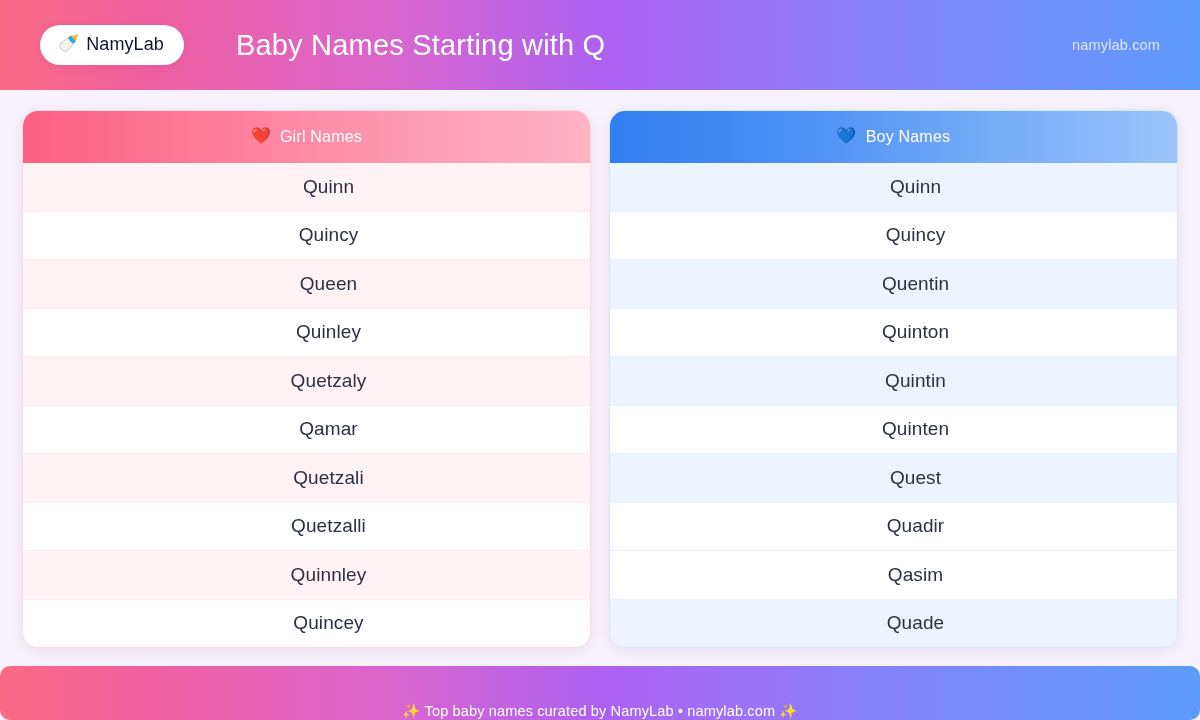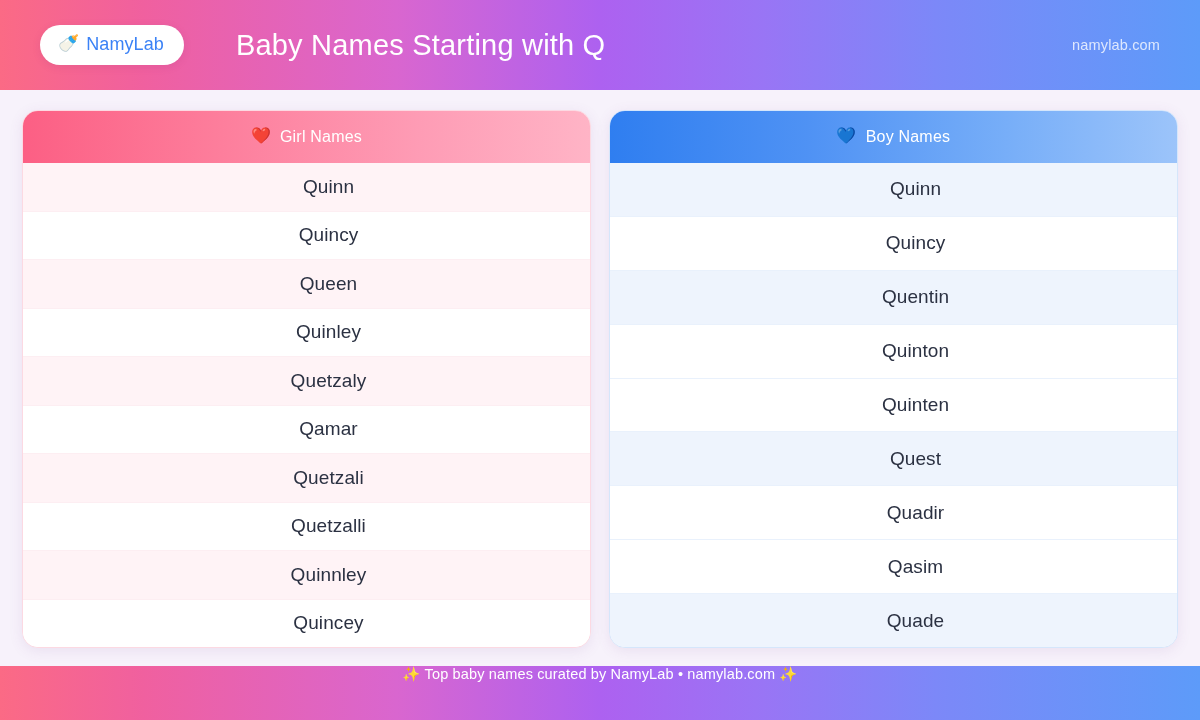--- a/index.html
+++ b/index.html
@@ -39,21 +39,21 @@
     box-shadow: 0 2px 8px rgba(130, 40, 110, 0.12);
   }
 
   .brand-badge .bottle-icon {
     font-size: 17px;
     line-height: 1;
     transform: translateY(-1px);
   }
 
   .brand-badge .brand-name {
-    color: #3b82f6;
+    color: #0f172a;
     font-size: 18px;
     font-weight: 400;
     letter-spacing: 0.1px;
     white-space: nowrap;
   }
 
   .page-title {
     color: #ffffff;
     font-size: 29px;
     font-weight: 400;
@@ -152,22 +152,23 @@
   .card-girl .name-row.plain { background: #ffffff; }
   .card-boy  .name-row.alt { background: #eef4fd; }
   .card-boy  .name-row.plain { background: #ffffff; }
 
   
   .footer {
     height: 54px;
     flex: 0 0 54px;
     background: linear-gradient(90deg, #fb6a85 0%, #f0609f 12%, #d966cf 33%, #ad61f0 50%, #9a74f5 63%, #7c88f8 78%, #5d9bf9 100%);
     display: flex;
-    align-items: flex-start;
+    align-items: flex-end;
     justify-content: center;
+    border-radius: 10px;
   }
 
   .footer-text {
     color: #ffffff;
     font-size: 14.5px;
     font-weight: 400;
     letter-spacing: 0.15px;
   }
 </style>
 </head>
@@ -206,20 +207,21 @@
   <section class="name-card card-boy">
     <div class="card-header">
       <span class="heart-icon">💙</span>
       <span class="card-title">Boy Names</span>
     </div>
     <ul class="name-list">
       <li class="name-row alt">Quinn</li>
       <li class="name-row plain">Quincy</li>
       <li class="name-row alt">Quentin</li>
       <li class="name-row plain">Quinton</li>
+      <li class="name-row alt">Quintin</li>
       <li class="name-row plain">Quinten</li>
       <li class="name-row alt">Quest</li>
       <li class="name-row plain">Quadir</li>
       <li class="name-row plain">Qasim</li>
       <li class="name-row alt">Quade</li>
     </ul>
   </section>
 
 </div>
 

